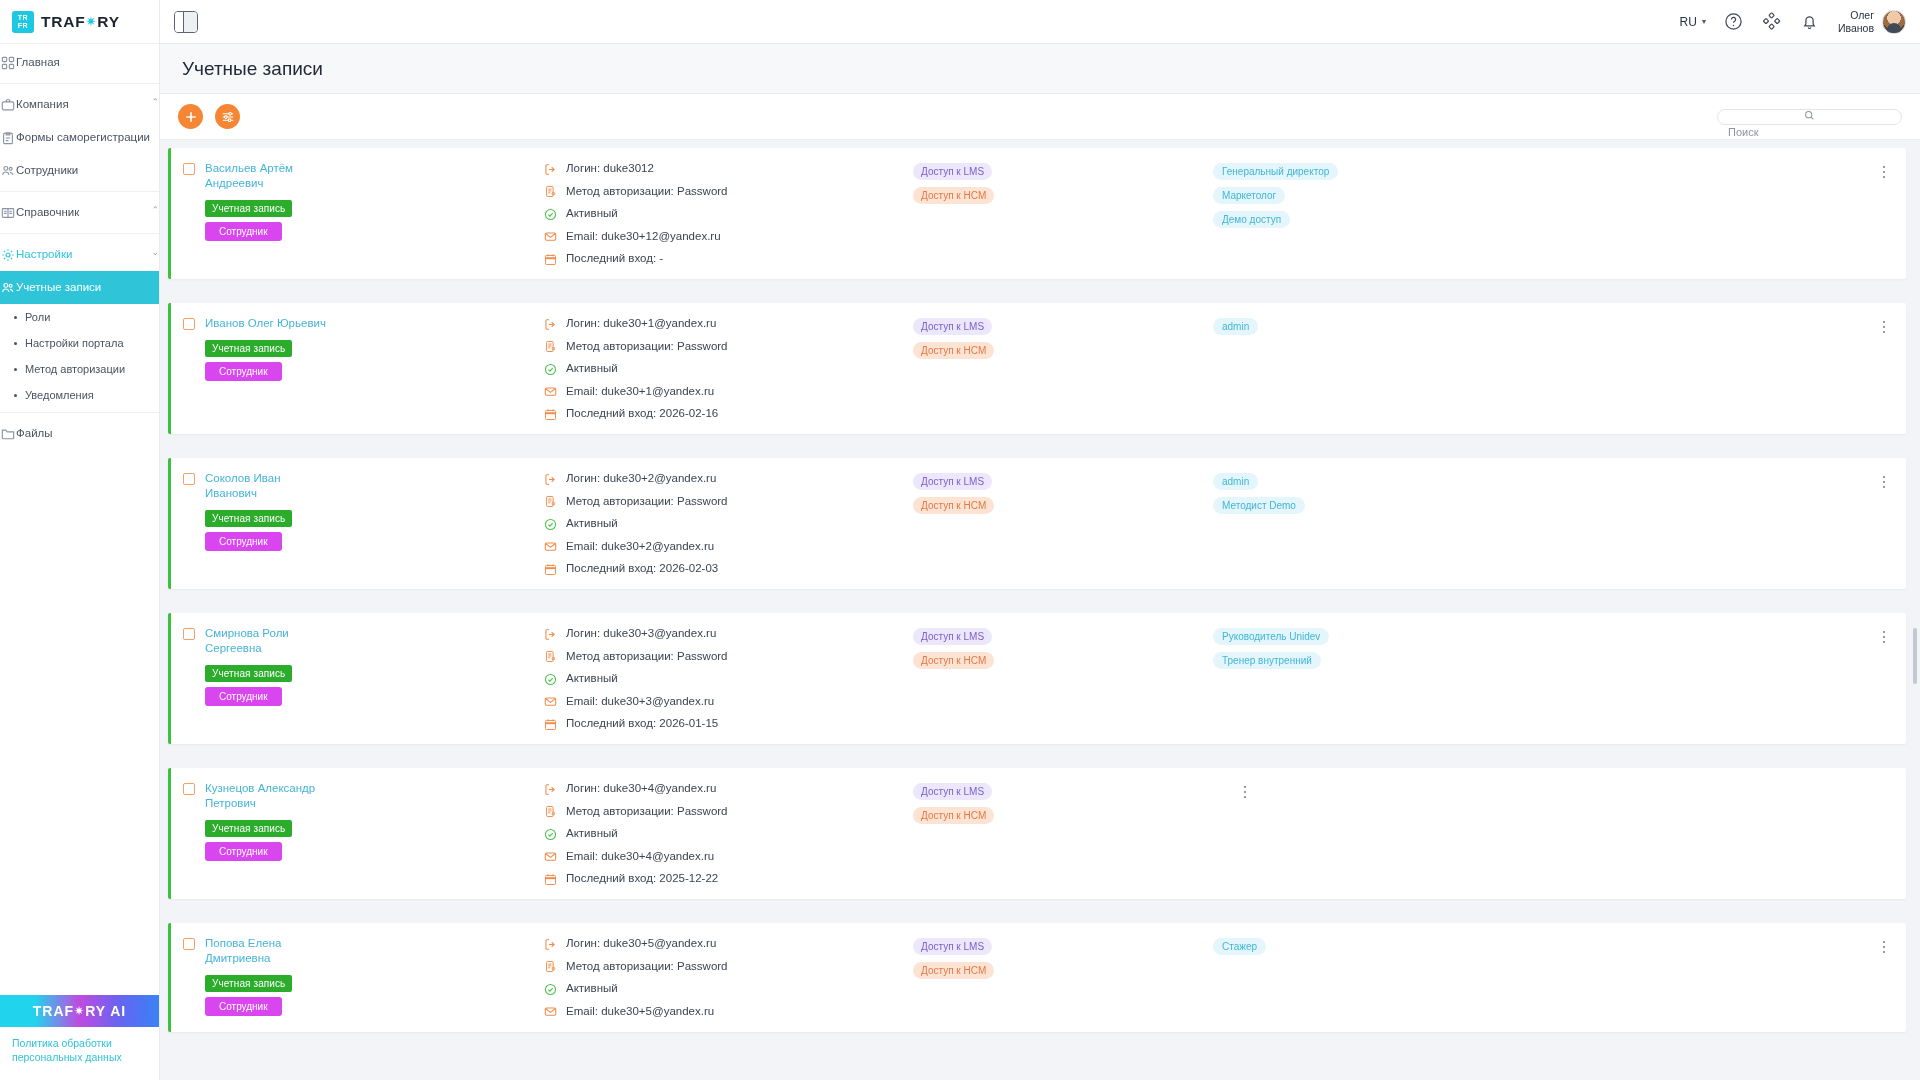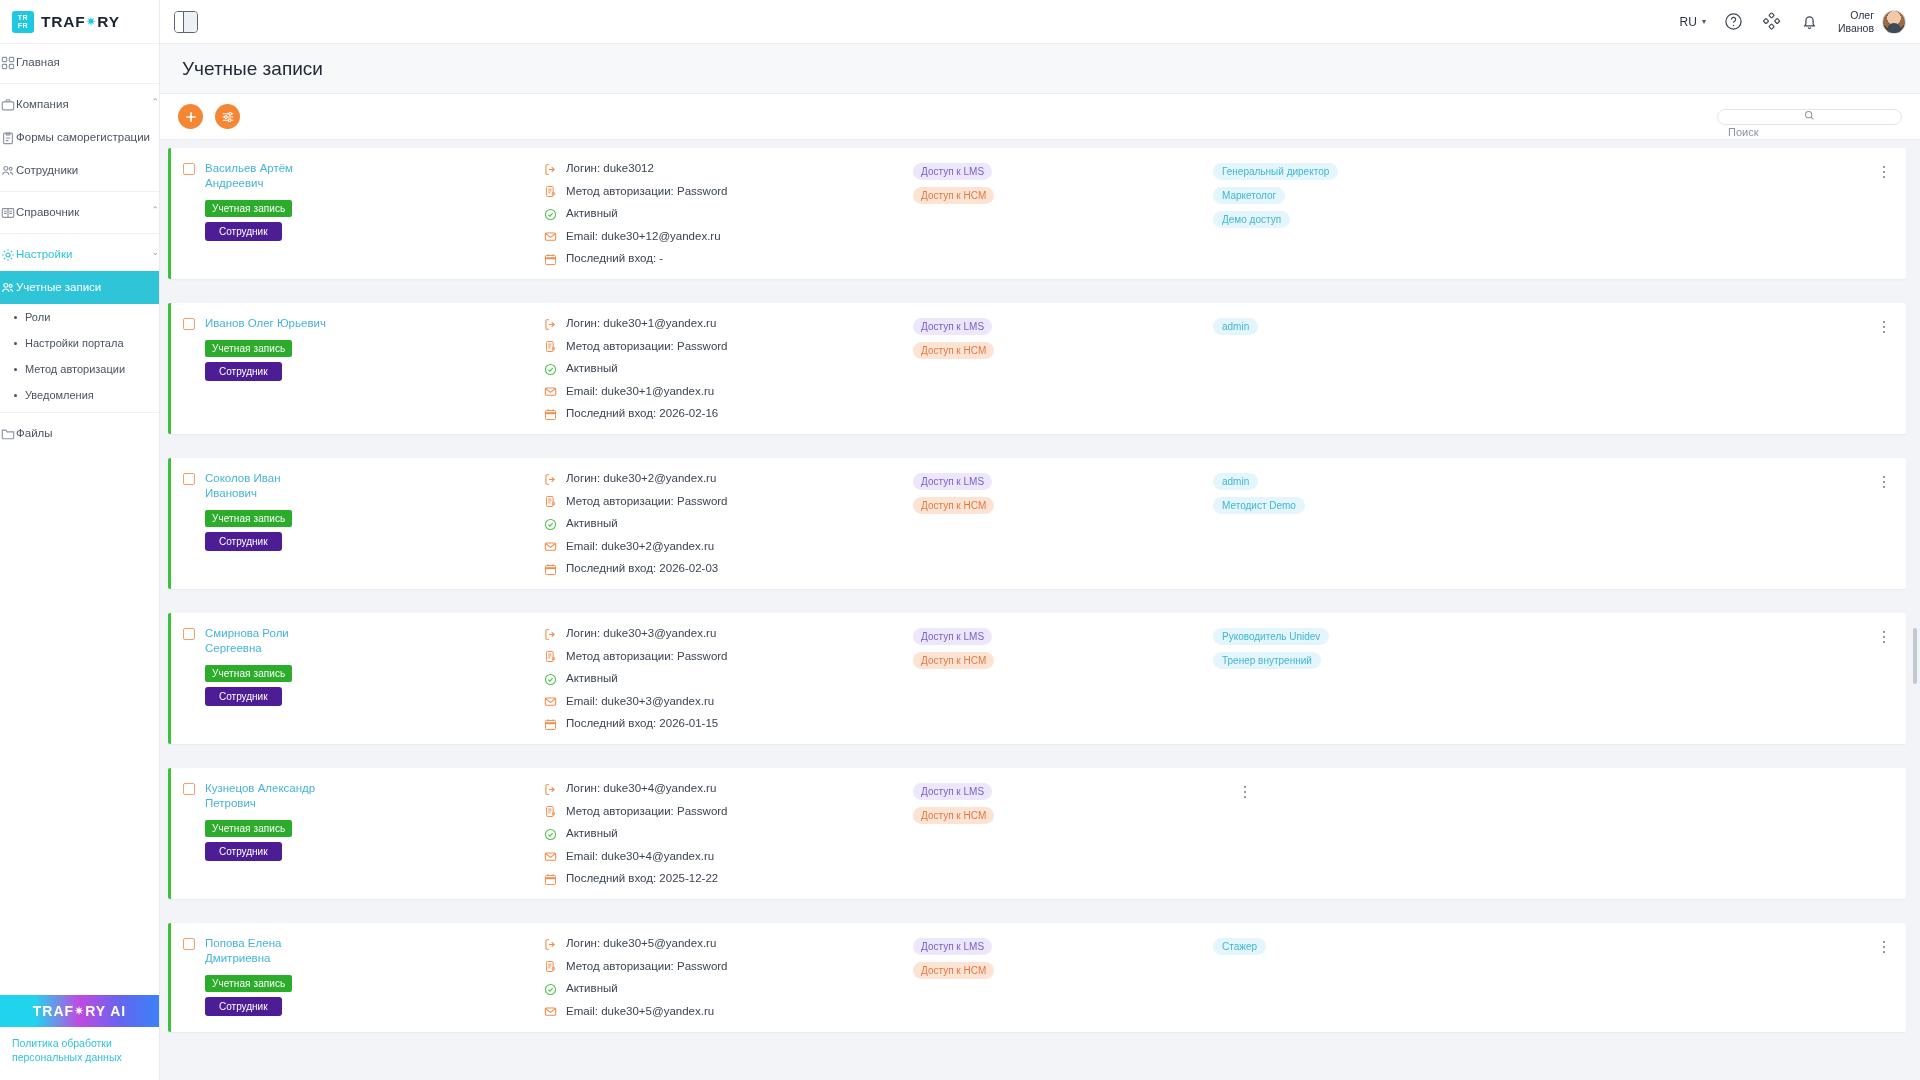--- a/index.html
+++ b/index.html
@@ -142,21 +142,21 @@
   .name-link {
     font-size: 11.5px; color: #46b4d8; line-height: 1.32; cursor: pointer;
     max-width: 125px; display: block;
   }
   .badges { margin-top: 9px; display: flex; flex-direction: column; gap: 5px; align-items: flex-start; }
   .badge-acc {
     background: #2bac2b; color: #fff; font-size: 10px; padding: 3px 7px;
     border-radius: 2px; letter-spacing: .1px;
   }
   .badge-emp {
-    background: #4c1d95; color: #fff; font-size: 10px; padding: 4px 14px;
+    background: #d946ef; color: #fff; font-size: 10px; padding: 4px 14px;
     border-radius: 3px;
   }
 
   .col-info { flex: 0 0 370px; width: 370px; padding-top: 1px; }
   .info-row {
     display: flex; align-items: center; gap: 9px;
     font-size: 11.5px; color: #3b4452; margin-bottom: 8.5px; line-height: 1.2;
   }
   .info-row:last-child { margin-bottom: 0; }
   .info-row .ii { width: 14px; height: 14px; flex: 0 0 14px; color: #f08b4a; display:flex; align-items:center; justify-content:center; }

